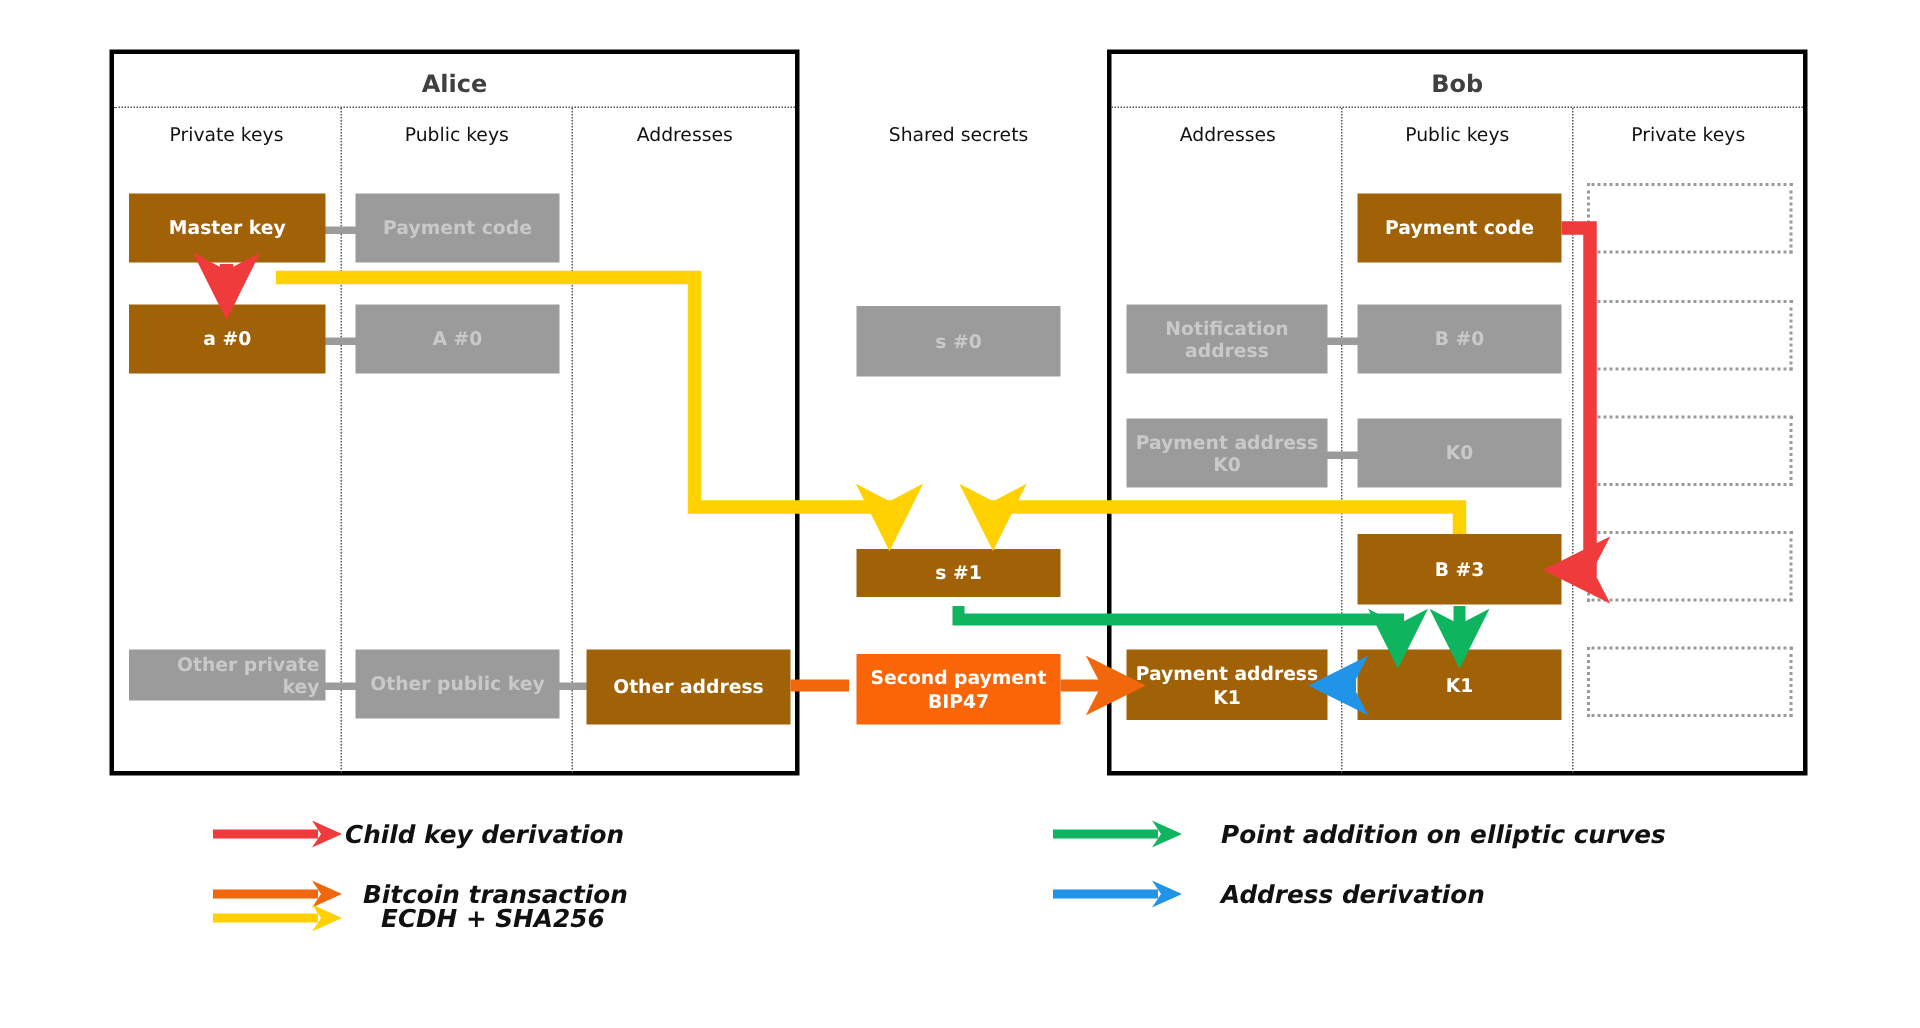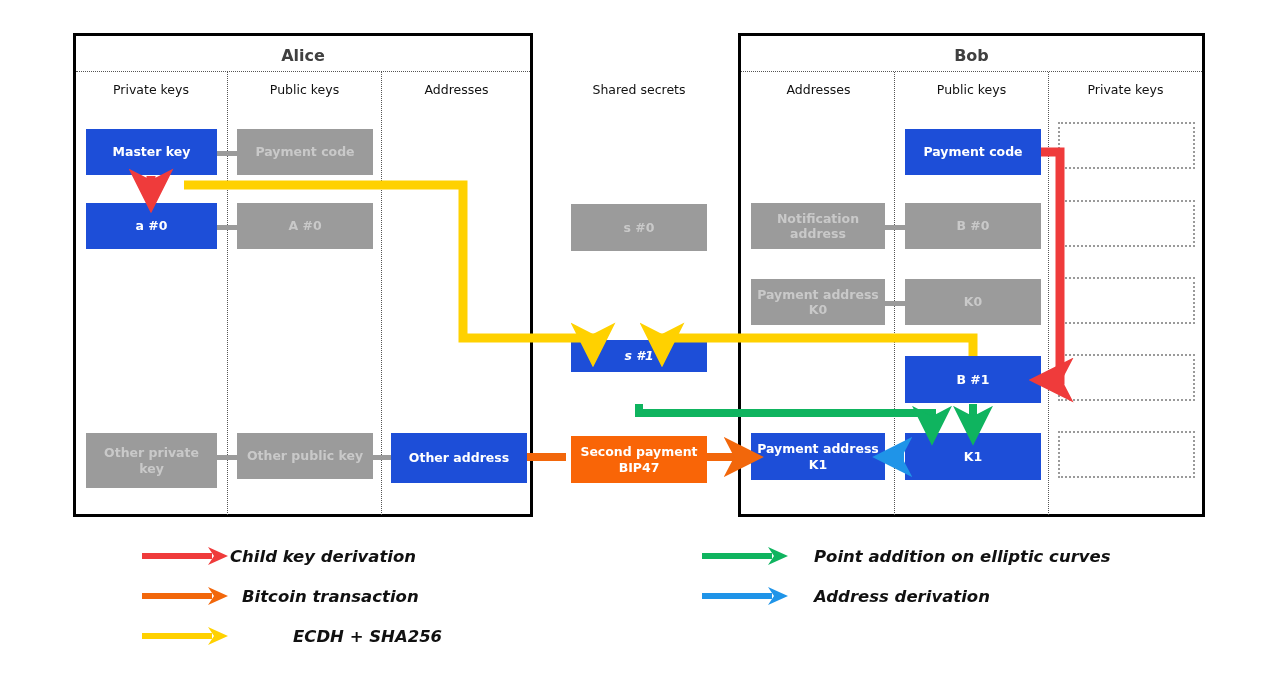--- a/index.html
+++ b/index.html
@@ -24,21 +24,21 @@
     font-size:12.5px;color:#111;white-space:nowrap;
   }
 
   
   .node{
     position:absolute;box-sizing:border-box;
     display:flex;align-items:center;justify-content:center;text-align:center;
     font-size:12.5px;font-weight:bold;line-height:1.22;
     padding:2px 4px;
   }
-  .node.black{background:#1d4ed8;color:#ffffff;}
+  .node.black{background:#a16207;color:#ffffff;}
   .node.grey{background:#9b9b9b;color:#c9c9c9;}
   .node.orange{background:#f96507;color:#ffffff;}
   .node.dotted{background:transparent;border:2px dotted #9a9a9a;color:transparent;}
 
   
   .greylink{position:absolute;background:#9b9b9b;height:5px;}
 
   
   .legend-item{position:absolute;display:flex;align-items:center;}
   .legend-label{
@@ -68,28 +68,28 @@
   <div class="greylink" style="left:214px;top:225px;width:24px;"></div>
 
   <div class="greylink" style="left:214px;top:455px;width:24px;"></div>
   <div class="greylink" style="left:368px;top:455px;width:24px;"></div>
 
   <div class="node black" style="left:86px;top:129px;width:131px;height:46px;">Master key</div>
   <div class="node grey" style="left:237px;top:129px;width:136px;height:46px;">Payment code</div>
   <div class="node black" style="left:86px;top:203px;width:131px;height:46px;">a #0</div>
   <div class="node grey" style="left:237px;top:203px;width:136px;height:46px;">A #0</div>
 
-  <div class="node grey" style="left:86px;top:433px;width:131px;height:55px;">Other private key</div>
+  <div class="node grey" style="left:86px;top:433px;width:131px;height:34px;text-align:right;">Other private key</div>
   <div class="node grey" style="left:237px;top:433px;width:136px;height:46px;">Other public key</div>
   <div class="node black" style="left:391px;top:433px;width:136px;height:50px;">Other address</div>
 
   <div class="colhead" style="left:566px;top:78px;width:146px;">Shared secrets</div>
 
   <div class="node grey" style="left:571px;top:204px;width:136px;height:47px;">s #0</div>
-  <div class="node black" style="left:571px;top:340px;width:136px;height:32px;font-style:italic;">s #1</div>
+  <div class="node black" style="left:571px;top:366px;width:136px;height:32px;">s #1</div>
 
   <div class="node orange" style="left:571px;top:436px;width:136px;height:47px;flex-direction:column;">
     <span>Second payment</span>
     <span>BIP47</span>
   </div>
 
   <div class="party" style="left:738px;top:33px;width:467px;height:484px;">
     <div class="party-title">Bob</div>
   </div>
   <div class="hrule" style="left:741px;top:71px;width:461px;"></div>
@@ -104,21 +104,21 @@
   <div class="greylink" style="left:881px;top:301px;width:28px;"></div>
 
   <div class="node black" style="left:905px;top:129px;width:136px;height:46px;">Payment code</div>
 
   <div class="node grey" style="left:751px;top:203px;width:134px;height:46px;">Notification address</div>
   <div class="node grey" style="left:905px;top:203px;width:136px;height:46px;">B #0</div>
 
   <div class="node grey" style="left:751px;top:279px;width:134px;height:46px;">Payment address K0</div>
   <div class="node grey" style="left:905px;top:279px;width:136px;height:46px;">K0</div>
 
-  <div class="node black" style="left:905px;top:356px;width:136px;height:47px;">B #1</div>
+  <div class="node black" style="left:905px;top:356px;width:136px;height:47px;">B #3</div>
 
   <div class="node black" style="left:751px;top:433px;width:134px;height:47px;">Payment address K1</div>
   <div class="node black" style="left:905px;top:433px;width:136px;height:47px;">K1</div>
 
   <div class="node dotted" style="left:1058px;top:122px;width:137px;height:47px;"></div>
   <div class="node dotted" style="left:1058px;top:200px;width:137px;height:47px;"></div>
   <div class="node dotted" style="left:1058px;top:277px;width:137px;height:47px;"></div>
   <div class="node dotted" style="left:1058px;top:354px;width:137px;height:47px;"></div>
   <div class="node dotted" style="left:1058px;top:431px;width:137px;height:47px;"></div>
 
@@ -186,21 +186,21 @@
   </div>
 
   <div class="legend-item" style="left:140px;top:585px;">
     <svg class="legendarrow" width="90" height="22" viewBox="0 0 90 22">
       <path d="M2,11 L72,11" stroke="#f2670b" stroke-width="6" fill="none"></path>
       <path d="M68,2 L88,11 L68,20 L74,11 Z" fill="#f2670b"></path>
     </svg>
     <span class="legend-label" style="margin-left:12px;">Bitcoin transaction</span>
   </div>
 
-  <div class="legend-item" style="left:140px;top:625px;gap:39px;">
+  <div class="legend-item" style="left:140px;top:601px;">
     <svg class="legendarrow" width="90" height="22" viewBox="0 0 90 22">
       <path d="M2,11 L72,11" stroke="#ffd100" stroke-width="6" fill="none"></path>
       <path d="M68,2 L88,11 L68,20 L74,11 Z" fill="#ffd100"></path>
     </svg>
     <span class="legend-label" style="margin-left:24px;">ECDH + SHA256</span>
   </div>
 
   <div class="legend-item" style="left:700px;top:545px;">
     <svg class="legendarrow" width="90" height="22" viewBox="0 0 90 22">
       <path d="M2,11 L72,11" stroke="#0fb45f" stroke-width="6" fill="none"></path>

